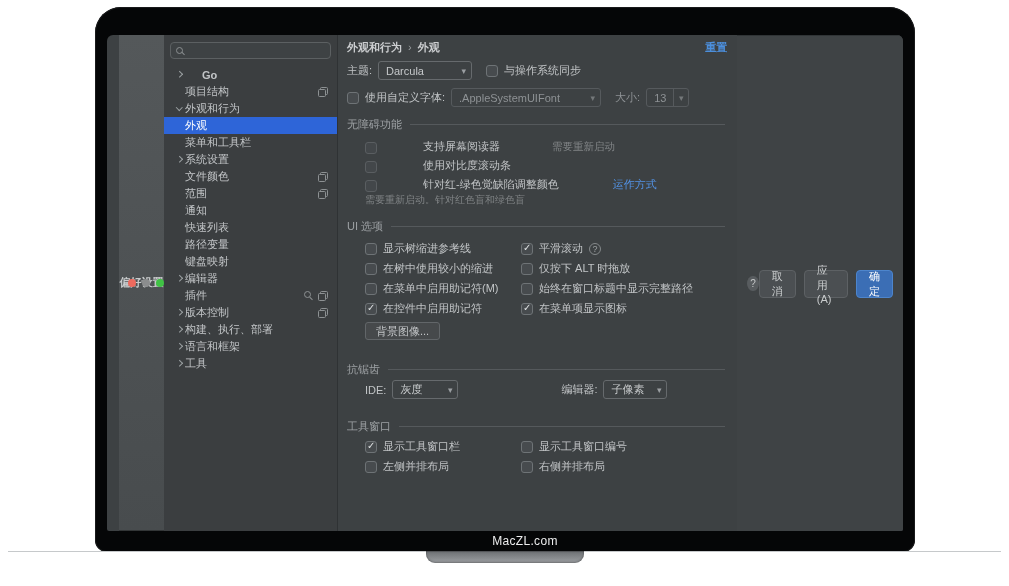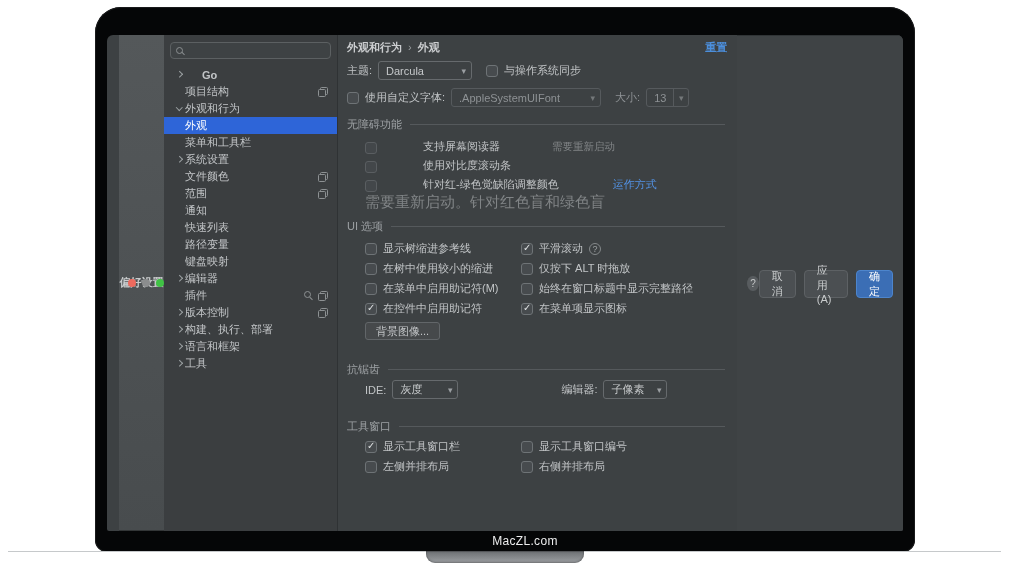--- a/index.html
+++ b/index.html
@@ -105,21 +105,21 @@
   .section { display:flex; align-items:center; gap:8px; color:#9da1a4; height:14px; }
   .section::after { content:''; flex:1; border-top:1px solid #55595c; margin-right:2px; }
   .sec-access { margin-top:10px; }
   .sec-ui { margin-top:13px; }
   .sec-aa { margin-top:22px; }
   .sec-tw { margin-top:20px; }
 
   .acc-rows { margin:4px 0 0 18px; }
   .acc-row { display:flex; align-items:flex-end; height:19px;gap:40px; }
   .hint { color:#808486; font-size:10.5px; margin-left:12px; }
-  .hint-block { color:#808486; font-size:15px; margin:1px 0 0 18px; height:13px; }
+  .hint-block { color:#808486; font-size:10px; margin:1px 0 0 18px; height:13px; }
   .blue-link { color:#5394e8; margin-left:14px; cursor:pointer; }
 
   .grid2 { margin:6px 0 0 18px; display:grid; grid-template-columns:156px auto; row-gap:1px; }
   .gcell { display:flex; align-items:center; height:19px; }
   .help-circle { width:12px; height:12px; border:1px solid #84888a; border-radius:50%;
     color:#9da1a3; font-size:9px; display:flex; align-items:center; justify-content:center;
     margin-left:6px; }
   .bg-btn { margin:4px 0 0 18px; height:18px; padding:0 10px; display:inline-flex; align-items:center;
     background:#46494b; border:1px solid #626669; border-radius:3px; color:#c2c5c7;
     font-size:11px; cursor:pointer; }

